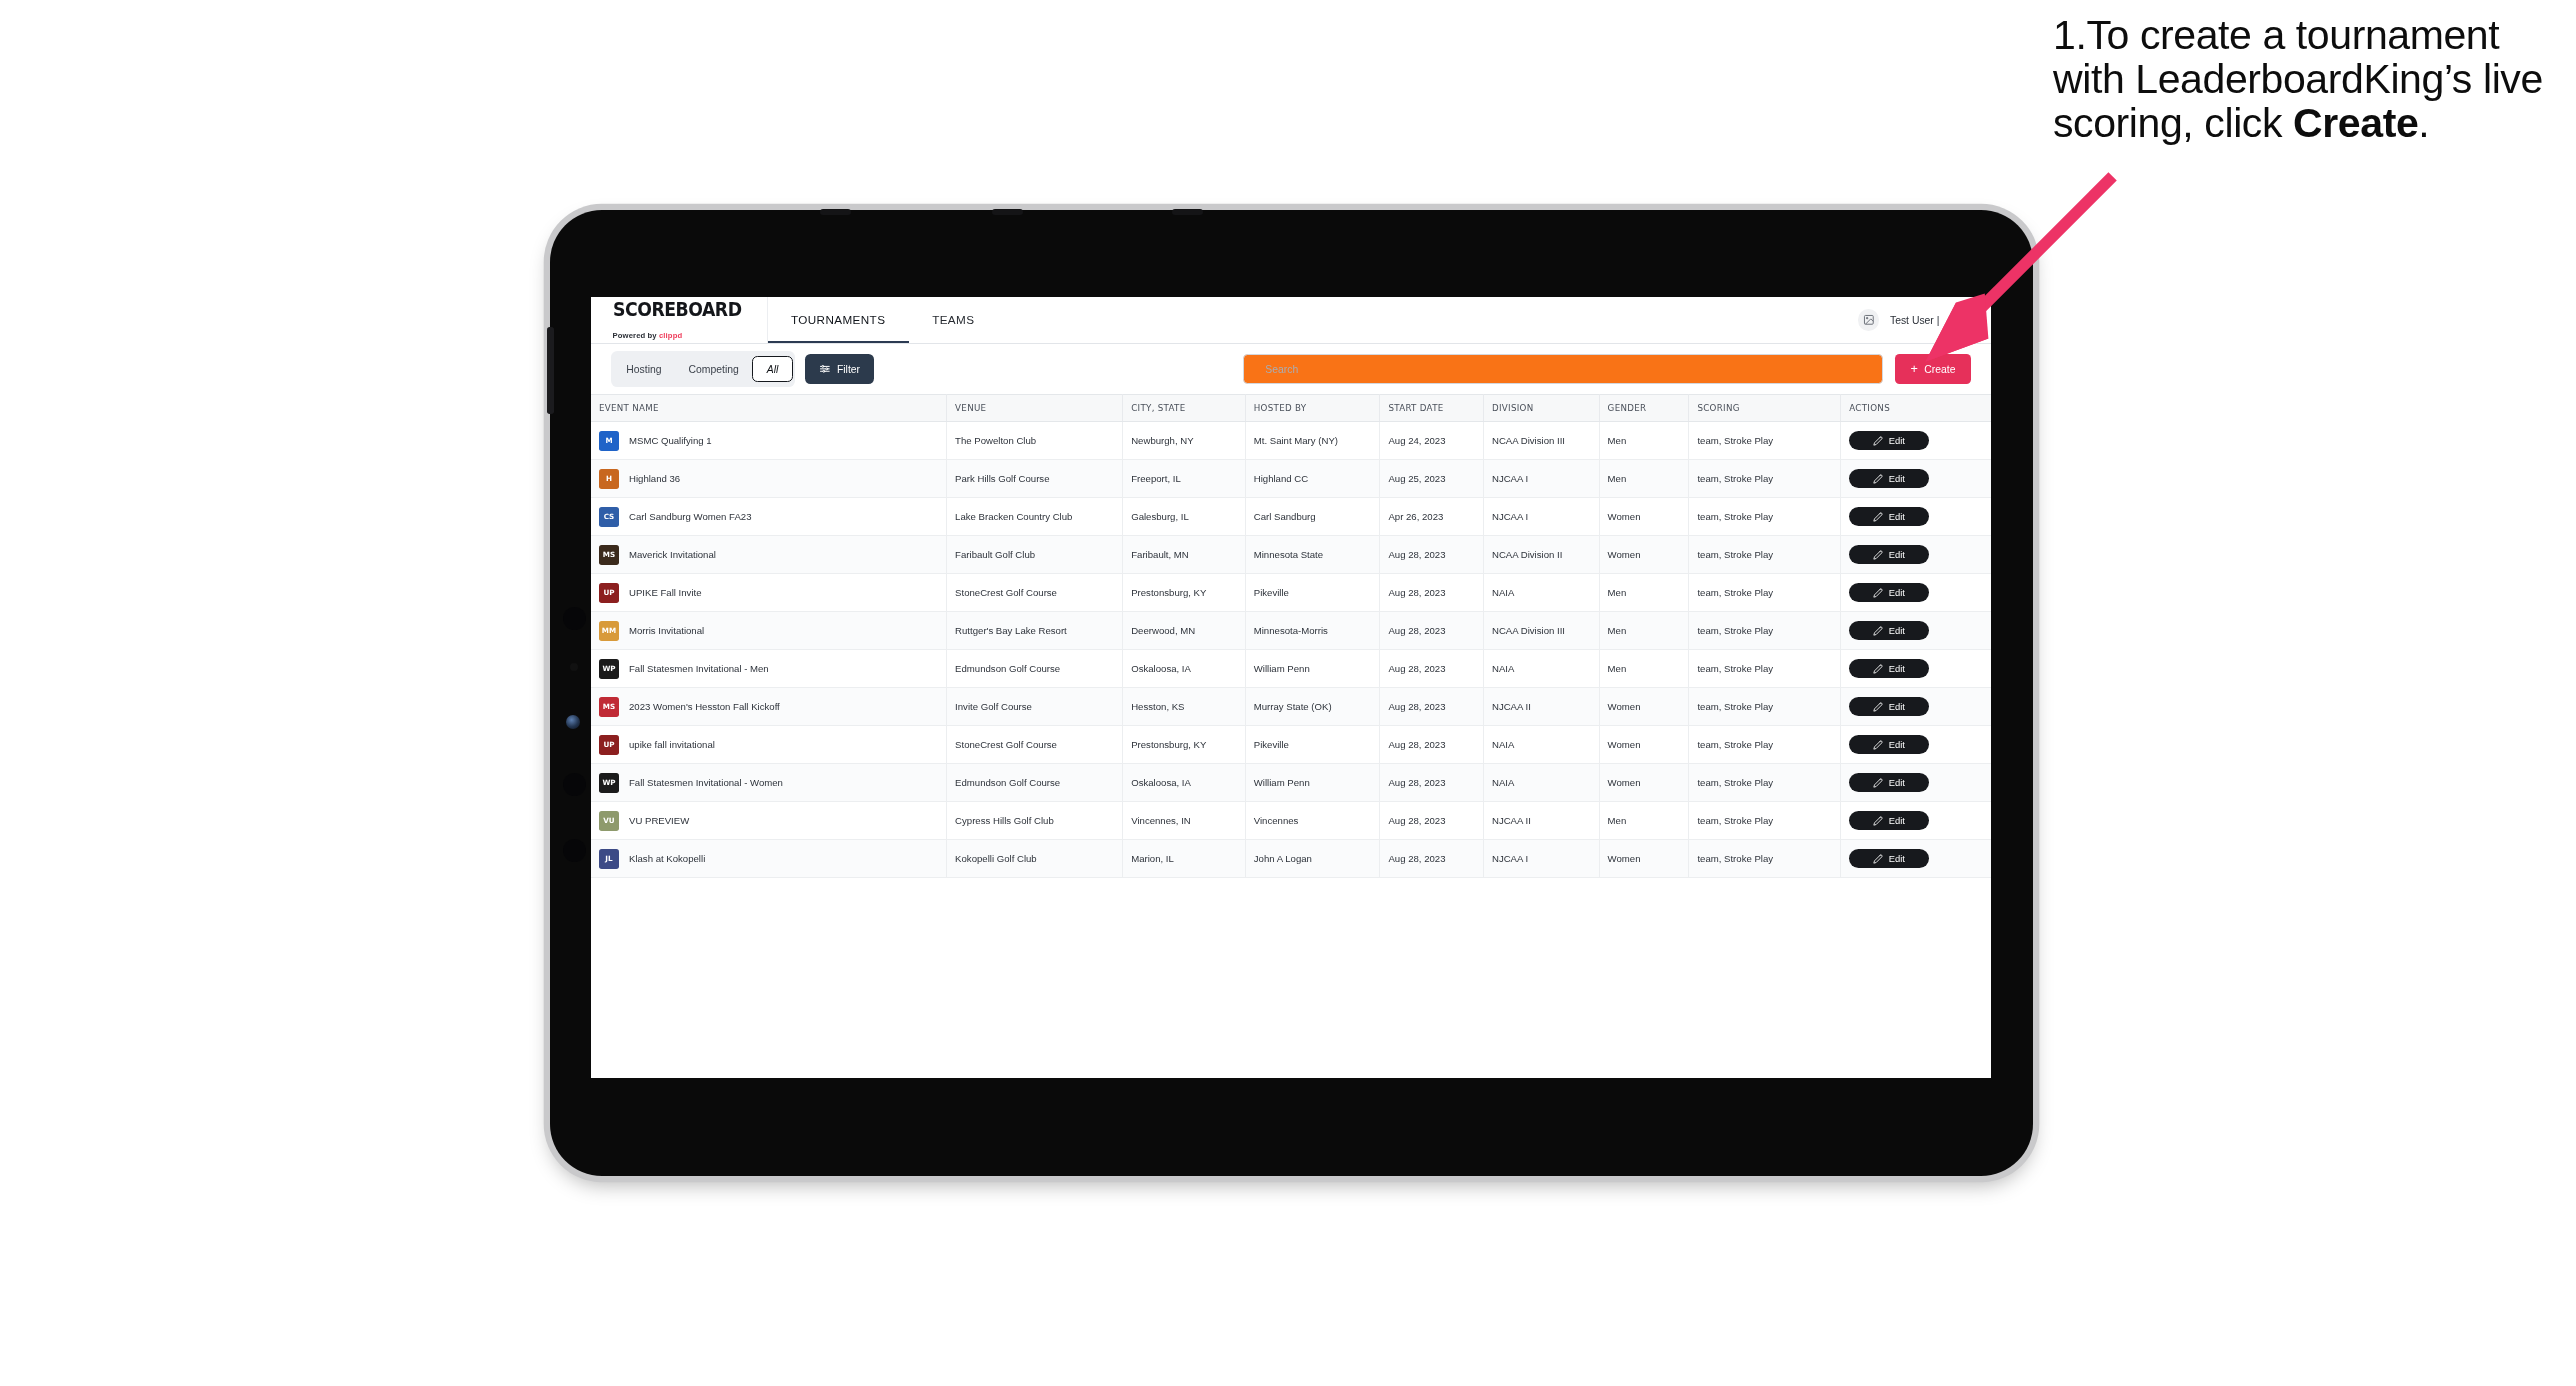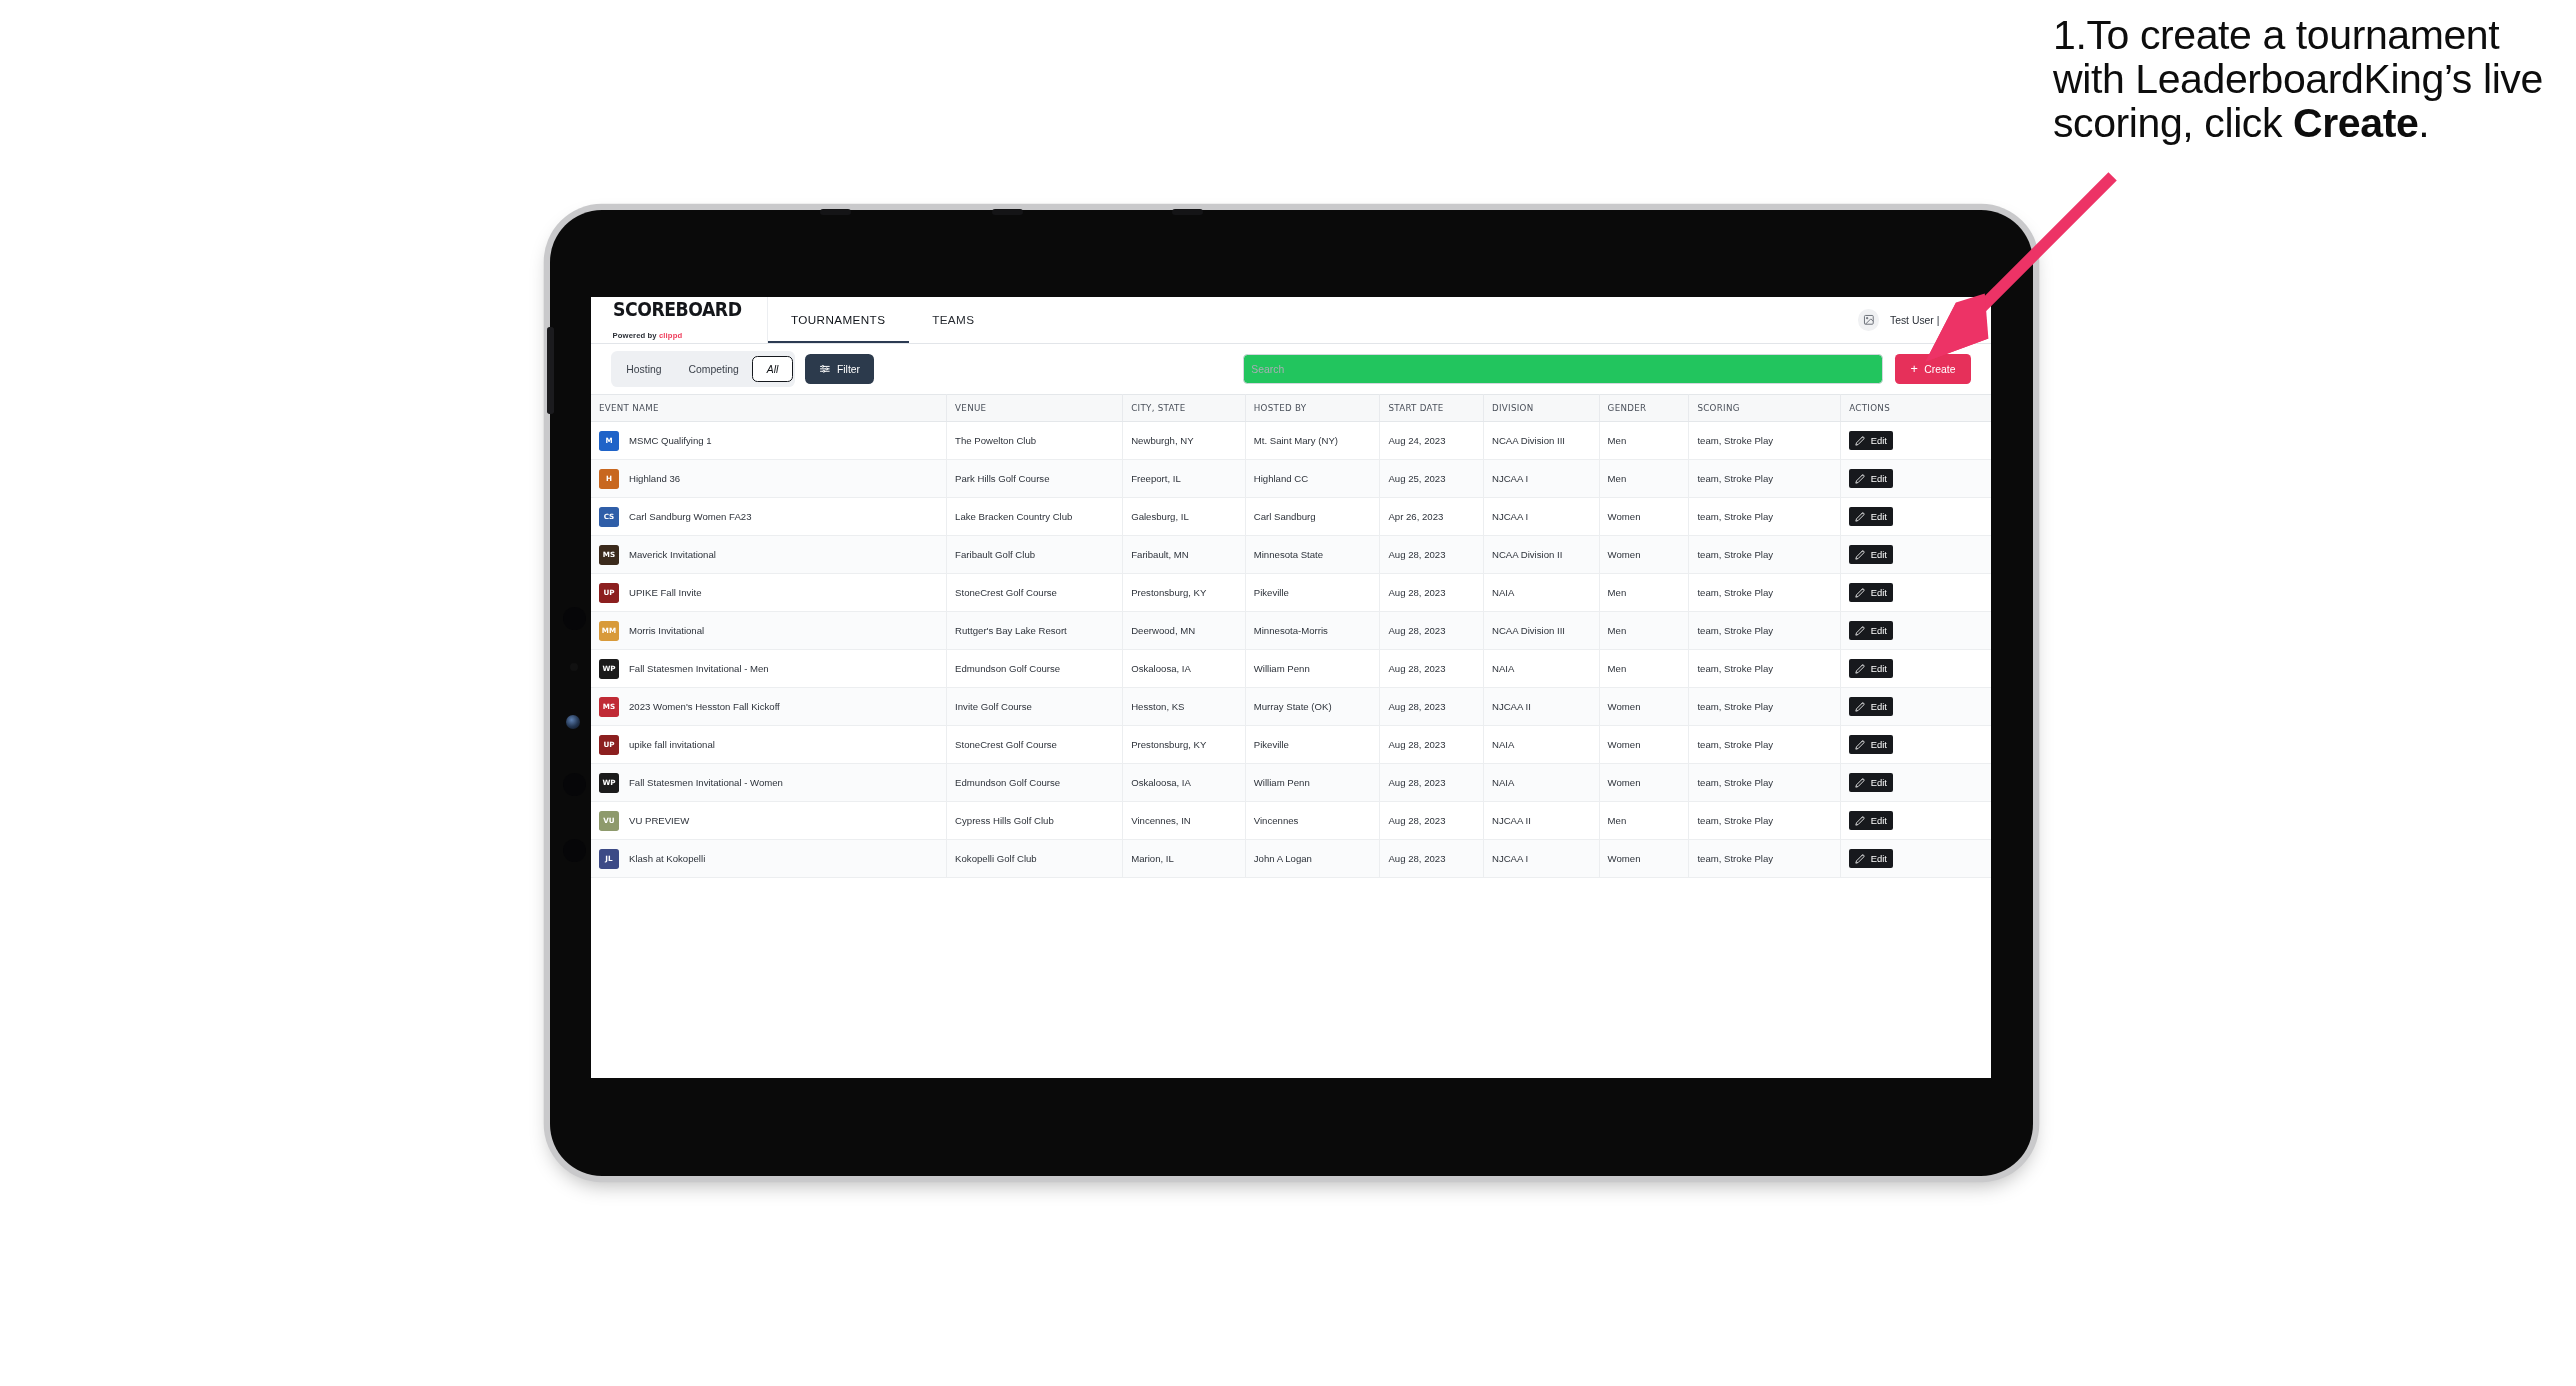--- a/index.html
+++ b/index.html
@@ -119,22 +119,22 @@
     display:flex; align-items:center; gap:6.3px;
     height: 30px; padding: 0 13.5px;
     background: #2c3a4c; color:#fff; border-radius: 5.4px;
     font-size: 10.4px; cursor:pointer; border:none;
   }
   .filter-btn svg { width:11.7px; height:11.7px; }
   .search-wrap { margin-left: auto; display:flex; align-items:center; gap: 11.7px; }
   .search-input {
     width: 640px; height: 30px;
     border: 0.9px solid #d3d7dd; border-radius: 4.5px;
-    padding: 0 7px; font-size: 10.4px; color:#2b3038;
-    font-family: "Liberation Sans", sans-serif; outline: none; background:#22c55e;
+    padding: 0 21px; font-size: 10.4px; color:#2b3038;
+    font-family: "Liberation Sans", sans-serif; outline: none; background:#f97316;
   }
   .search-input::placeholder { color: #a9adb4; }
   .create-btn {
     display:flex; align-items:center; gap:6.3px; justify-content:center;
     height: 30px; min-width: 76px; padding: 0 12.6px;
     background: #e6305a; color:#fff; border-radius: 4.5px;
     font-size: 10.4px; border:none; cursor:pointer;
   }
   .create-plus { font-size: 12.6px; line-height: 1; font-weight: 400; }
 
@@ -165,22 +165,22 @@
   .evt-cell { display:flex; align-items:center; gap: 10px; }
   .team-logo {
     width: 20px; height: 20px; flex: 0 0 20px;
     border-radius: 2.7px; position: relative; overflow:hidden;
     display:flex; align-items:center; justify-content:center;
     font-size: 7.2px; font-weight: 700; color:#fff; line-height:1;
     font-family:"DejaVu Sans", sans-serif;
   }
   .edit-btn {
     display:inline-flex; align-items:center; gap:5.4px; justify-content:center;
-    background: #17191d; color:#fff; border-radius: 2px;
-    height: 19px; padding: 0 6px; font-size: 9.4px; border:none; cursor:pointer;
+    background: #17191d; color:#fff; border-radius: 10px;
+    height: 19px; padding: 0 24px; font-size: 9.4px; border:none; cursor:pointer;
   }
   .edit-btn svg { width:10px; height:10px; }
 
   
   #annotation {
     position: absolute;
     left: 2053px; top: 12.6px; width: 514px;
     font-family: "Liberation Sans", sans-serif;
     font-size: 41px; line-height: 1.075;
     color: #0d0d0d; letter-spacing: -0.4px;

